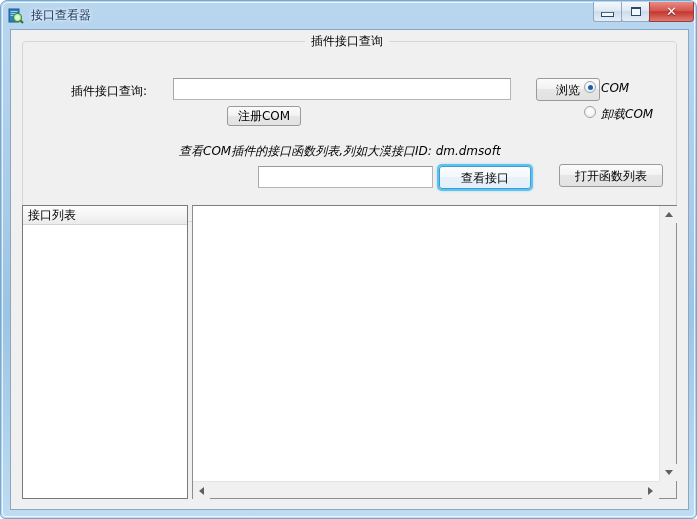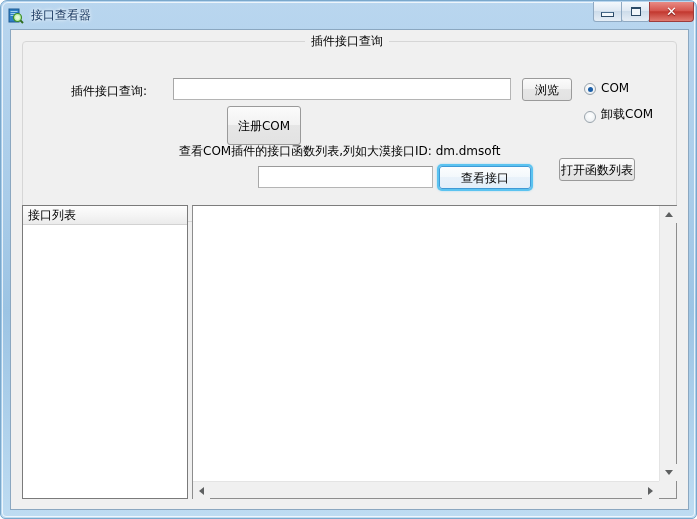--- a/index.html
+++ b/index.html
@@ -190,22 +190,23 @@
   .btn.focused {
     border: 1px solid #3f9ad6;
     background: linear-gradient(180deg, #fcfdfe 0%, #f3f8fc 48%, #e9f2fa 50%, #e3eff9 100%);
     box-shadow: 0 0 0 2px #5bc3f0, 0 0 2px 2px rgba(91,195,240,0.55);
   }
 
   
   .radio-row {
     position: absolute;
     display: flex;
-    align-items: flex-end;
-    white-space: nowrap;
+    align-items: flex-start;
+    white-space: nowrap;
+    font-style: italic;
   }
   .radio-dot {
     width: 12px;
     height: 12px;
     border-radius: 50%;
     box-sizing: border-box;
     border: 1px solid #9aa4ac;
     background: radial-gradient(circle at 50% 38%, #ffffff 0%, #f1f4f6 58%, #dfe5ea 100%);
     margin-right: 5px;
     position: relative;
@@ -221,20 +222,21 @@
     background: #1c5fa8;
   }
   .radio-label { font-size: 12px; color: #000; }
 
   
   .hint {
     position: absolute;
     font-size: 12px;
     color: #000;
     white-space: nowrap;
+    font-style: italic;
   }
 
   
   .listpanel {
     position: absolute;
     left: 11px;
     top: 175px;
     width: 166px;
     height: 294px;
     box-sizing: border-box;
@@ -356,38 +358,38 @@
   </div>
 
   <div class="client">
 
     <div class="groupbox">
       <div class="groupbox-title">插件接口查询</div>
     </div>
 
     <div class="lbl" style="left:60px; top:53px;">插件接口查询:</div>
     <input class="textinput" style="left: 162px; top: 48px; width: 338px; height: 22px;" value="" placeholder="">
-    <div class="btn" style="left:511px; top:48px; width:50px; height:23px;">浏览</div>
+    <div class="btn" style="left:525px; top:48px; width:64px; height:23px;">浏览</div>
 
     <div class="radio-row" style="left:573px; top:51px;">
       <span class="radio-dot checked"></span>
       <span class="radio-label">COM</span>
     </div>
     <div class="radio-row" style="left:573px; top:76px;">
       <span class="radio-dot"></span>
       <span class="radio-label">卸载COM</span>
     </div>
 
-    <div class="btn" style="left:216px; top:76px; width:74px; height:39px;text-align:center;">注册COM</div>
+    <div class="btn" style="left:216px; top:76px; width:74px; height:20px;text-align:center;">注册COM</div>
 
     <div class="hint" style="left:168px; top:113px;">查看COM插件的接口函数列表,列如大漠接口ID: dm.dmsoft</div>
 
     <input class="textinput" style="left: 247px; top: 136px; width: 175px; height: 22px;" value="" placeholder="">
     <div class="btn focused" style="left:428px; top:136px; width:92px; height:23px;">查看接口</div>
-    <div class="btn" style="left:548px; top:128px; width:76px; height:23px;">打开函数列表</div>
+    <div class="btn" style="left:548px; top:134px; width:104px; height:23px;">打开函数列表</div>
 
     <div class="listpanel">
       <div class="list-header">接口列表</div>
       <div class="list-body"></div>
     </div>
 
     <div class="bigpanel">
       <div class="bigpanel-content"></div>
 
       <div class="vscroll">

